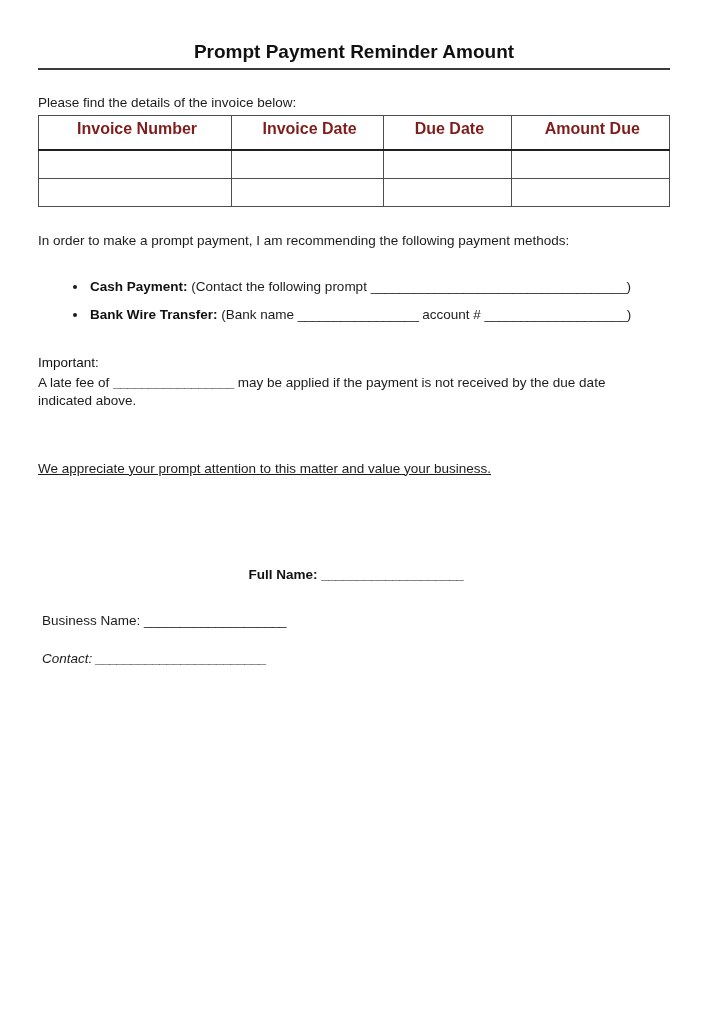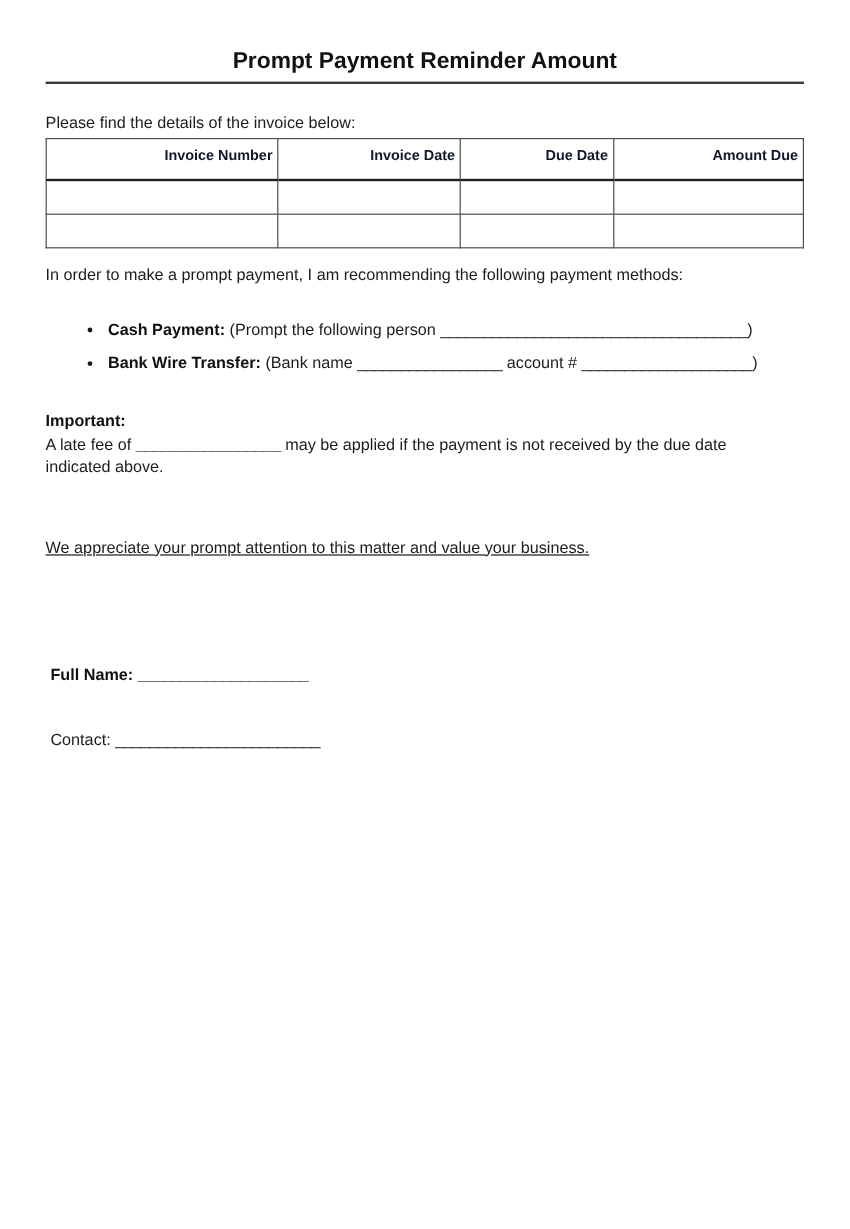--- a/index.html
+++ b/index.html
@@ -28,43 +28,43 @@
     border-top: 2px solid #3a3a3a;
     margin: 4px 0 0 0;
   }
   p { margin: 0; }
   .salutation        { margin-top: 48px; }
   .intro-para        { margin-top: 38px; }
   .lead-in           { margin-top: 24px; }
   .invoice-table     { width: 100%; border-collapse: collapse; margin-top: 3px; table-layout: fixed; }
   .invoice-table th, .invoice-table td { border: 1px solid #4d4d4d; }
   .invoice-table th {
-    text-align: right;
+    text-align: center;
     font-weight: bold;
-    font-size: 12px;
+    font-size: 16px;
     padding: 4px 4px 11px 8px;
     height: 30px;
     vertical-align: top;
     border-bottom: 2px solid #1f1f1f;
-    color: #0f172a;
+    color: #7f1d1d;
   }
   .invoice-table td { height: 28px; padding: 2px 8px; }
   .col-1 { width: 30.6%; } .col-2 { width: 24.1%; } .col-3 { width: 20.2%; } .col-4 { width: 25.1%; }
-  .methods-intro     { margin-top: 13px; }
+  .methods-intro     { margin-top: 25px; }
   .methods-list      { margin: 28px 0 0 0; padding-left: 50px; list-style: disc; }
   .methods-list li   { line-height: 18px; padding-left: 2px; }
   .methods-list li + li { margin-top: 10px; }
   .convenience-para  { margin-top: 25px; }
-  .important-heading { margin-top: 30px; font-weight: bold; color: #111111; }
+  .important-heading { margin-top: 30px; font-weight: normal; color: #111111; }
   .late-fee-para     { margin-top: 2px; }
   .appreciation-para { margin-top: 50px; text-decoration: underline; }
   .sign-off          { margin-top: 68px; }
-  .full-name-line    { margin-top: 88px; font-weight: bold; color: #111111; }
+  .full-name-line    { margin-top: 88px; font-weight: bold; color: #111111; text-align: center; }
   .business-name-line{ margin-top: 28px; }
-  .contact-line      { margin-top: 36px; }
+  .contact-line      { margin-top: 20px; font-style: italic; }
   .indent            { padding-left: 4px; }
   .b                 { font-weight: bold; color: #111111; }
   .blank             { letter-spacing: -0.4px; white-space: nowrap; }
   .blank-bold        { font-weight: bold; letter-spacing: -0.4px; white-space: nowrap; }
 </style>
 </head>
 <body>
 
 <div class="page">
 
@@ -96,30 +96,31 @@
         <td></td>
         <td></td>
         <td></td>
       </tr>
     </tbody>
   </table>
 
   <p class="methods-intro">In order to make a prompt payment, I am recommending the following payment methods:</p>
 
   <ul class="methods-list">
-    <li><span class="b">Cash Payment:</span><span> (Prompt the following person </span><span class="blank">____________________________________</span><span>)</span></li>
+    <li><span class="b">Cash Payment:</span><span> (Contact the following prompt </span><span class="blank">____________________________________</span><span>)</span></li>
     <li><span class="b">Bank Wire Transfer:</span><span> (Bank name </span><span class="blank">_________________</span><span> account # </span><span class="blank">____________________</span><span>)</span></li>
   </ul>
 
 
   <p class="important-heading">Important:</p>
 
   <p class="late-fee-para"><span>A late fee of </span><span class="blank-bold">_________________</span><span> may be applied if the payment is not received by the due date</span><br><span>indicated above.</span></p>
 
   <p class="appreciation-para">We appreciate your prompt attention to this matter and value your business.</p>
 
 
   <p class="full-name-line indent"><span>Full Name: </span><span class="blank-bold">____________________</span></p>
 
+  <p class="business-name-line indent"><span>Business Name: </span><span class="blank">____________________</span></p>
 
   <p class="contact-line indent"><span>Contact: </span><span class="blank">________________________</span></p>
 
 </div>
 
 </body></html>

